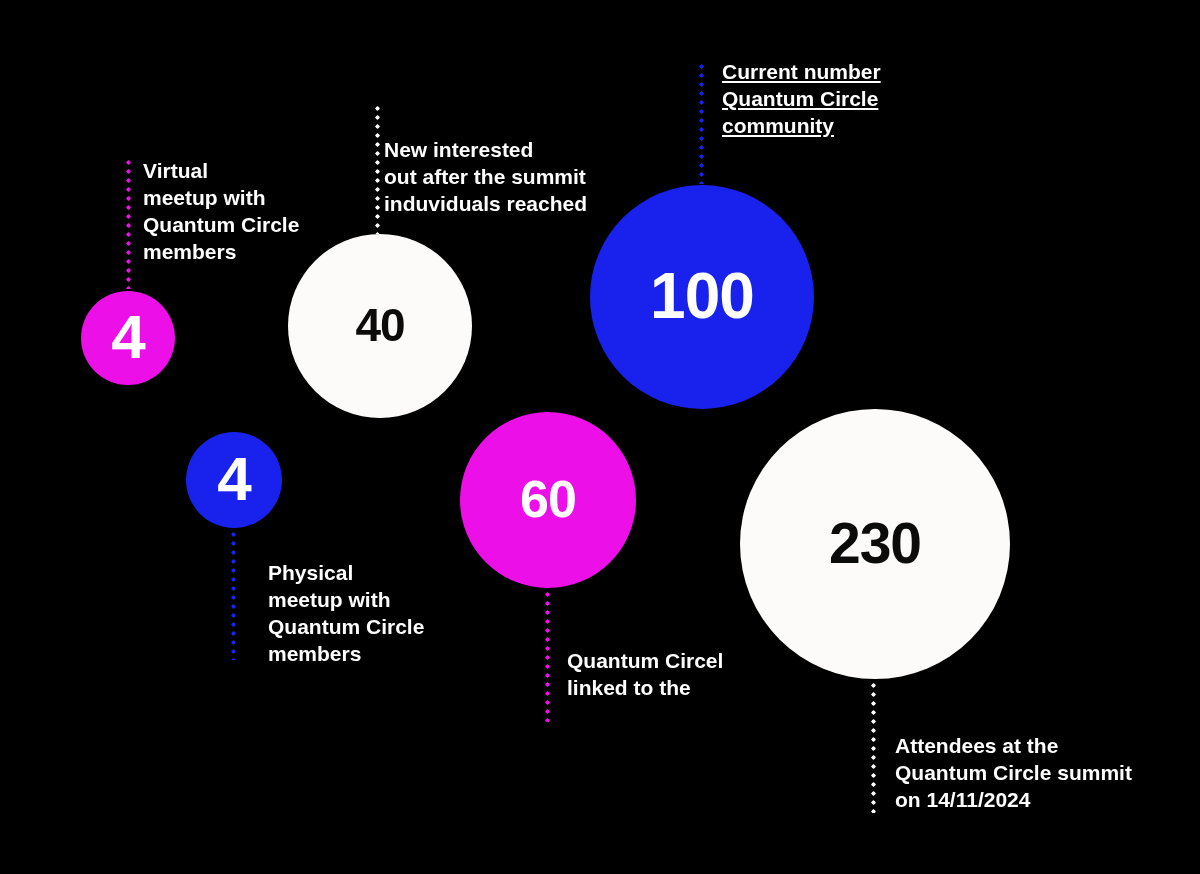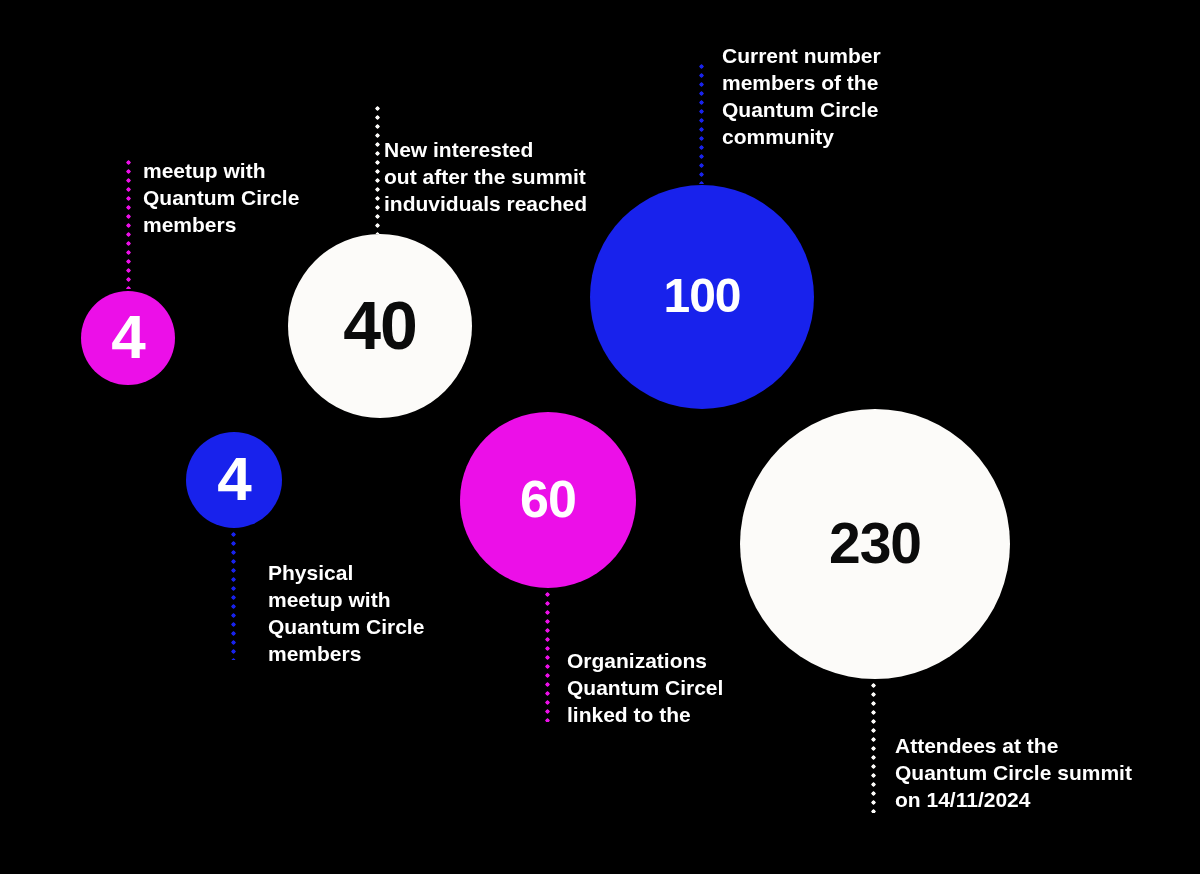--- a/index.html
+++ b/index.html
@@ -62,47 +62,48 @@
   
   .g-physical .bubble { left: 186px; top: 432px; width: 96px; height: 96px; }
   .g-physical .dots   { left: 231px; top: 530px; height: 130px; }
   .g-physical .label  { left: 268px; top: 559px; }
   .g-physical .num    { font-size: 62px; }
 
   
   .g-new .label  { left: 384px; top: 103px; margin-top: 33px; }
   .g-new .dots   { left: 375px; top: 104px; height: 130px; }
   .g-new .bubble { left: 288px; top: 234px; width: 184px; height: 184px; }
-  .g-new .num    { font-size: 68px; }
+  .g-new .num    { font-size: 46px; }
 
   
   .g-org .bubble { left: 460px; top: 412px; width: 176px; height: 176px; }
   .g-org .dots   { left: 545px; top: 590px; height: 132px; }
   .g-org .label  { left: 567px; top: 647px; }
   .g-org .num    { font-size: 52px; text-align: center; }
 
   
-  .g-members .label  { left: 722px; top: 42px; }
+  .g-members .label  { left: 722px; top: 58px; text-decoration: underline; }
   .g-members .dots   { left: 699px; top: 62px; height: 122px; }
   .g-members .bubble { left: 590px; top: 185px; width: 224px; height: 224px; }
-  .g-members .num    { font-size: 48px; }
+  .g-members .num    { font-size: 64px; }
 
   
   .g-attendees .bubble { left: 740px; top: 409px; width: 270px; height: 270px; }
   .g-attendees .dots   { left: 871px; top: 681px; height: 132px; }
   .g-attendees .label  { left: 895px; top: 732px; }
   .g-attendees .num    { font-size: 57px; }
 </style>
 </head>
 <body>
 
 <div class="stage">
 
   <div class="group g-virtual">
     <div class="label">
+      <div>Virtual</div>
       <div>meetup with</div>
       <div>Quantum Circle</div>
       <div>members</div>
     </div>
     <div class="dots dots-magenta"></div>
     <div class="bubble c-magenta">
       <span class="num num-light">4</span>
     </div>
   </div>
 
@@ -130,30 +131,28 @@
       <span class="num num-dark">40</span>
     </div>
   </div>
 
   <div class="group g-org">
     <div class="bubble c-magenta">
       <span class="num num-light">60</span>
     </div>
     <div class="dots dots-magenta"></div>
     <div class="label">
-      <div>Organizations</div>
       <div>Quantum Circel</div>
       <div>linked to the</div>
     </div>
   </div>
 
   <div class="group g-members">
     <div class="label">
       <div>Current number</div>
-      <div>members of the</div>
       <div>Quantum Circle</div>
       <div>community</div>
     </div>
     <div class="dots dots-blue"></div>
     <div class="bubble c-blue">
       <span class="num num-light">100</span>
     </div>
   </div>
 
   <div class="group g-attendees">

